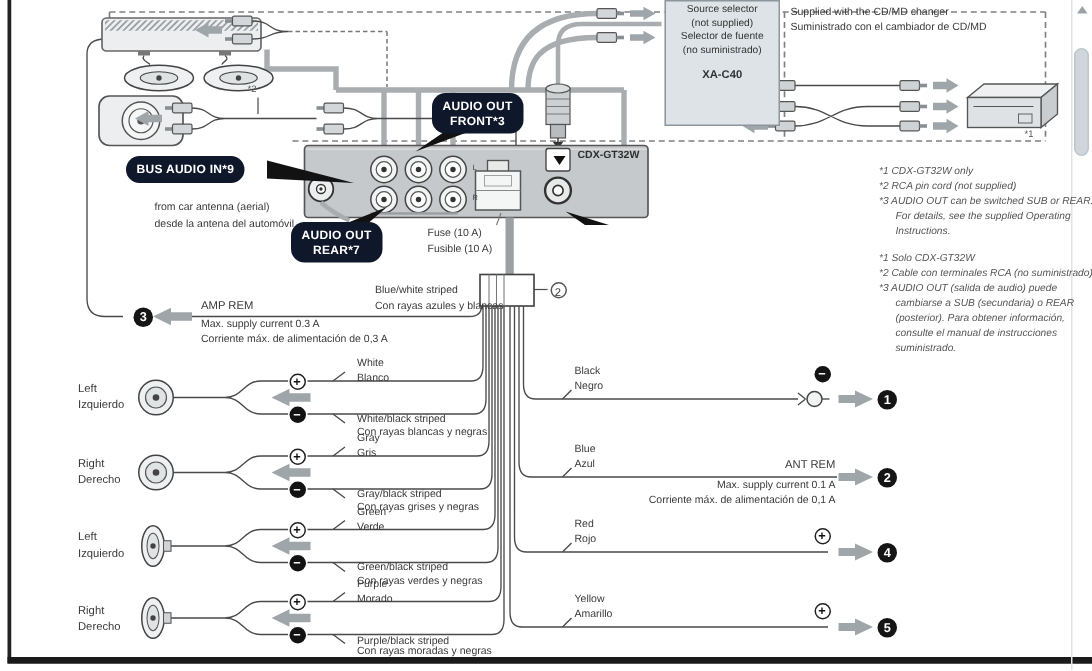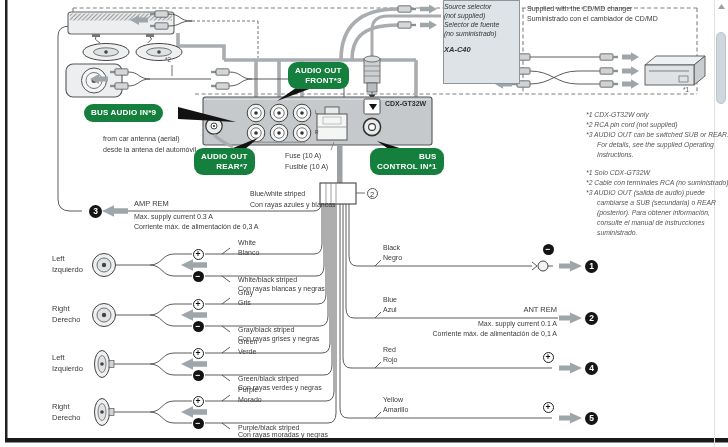--- a/index.html
+++ b/index.html
@@ -4,34 +4,34 @@
 <style>
   html,body{margin:0;padding:0;background:#fff;}
   #frame{position:relative;width:728px;height:447px;background:#fff;overflow:hidden;
          font-family:"Liberation Sans",sans-serif;}
   svg{position:absolute;left:0;top:0;}
   .t{position:absolute;font-size:7px;color:#3a3a3a;line-height:8.5px;white-space:nowrap;}
   .t2{font-size:7.5px;}
   .sm{font-size:6.3px;color:#555;}
   .it{font-style:italic;color:#555;font-size:6.8px;line-height:10px;}
   .rt{text-align:left;margin-left:23px;}
-  .bubble{position:absolute;background:#15803d;color:#fff;border-radius:9px;
-          font-weight:bold;font-size:8px;line-height:9.5px;text-align:right;
+  .bubble{position:absolute;background:#0f172a;color:#fff;border-radius:9px;
+          font-weight:bold;font-size:8px;line-height:9.5px;text-align:center;
           padding:4px 7px;white-space:nowrap;letter-spacing:.2px;}
   .cnum{position:absolute;width:13px;height:13px;border-radius:50%;background:#151515;
         color:#fff;font-size:8.5px;font-weight:bold;text-align:center;line-height:13px;}
   .cnum-o{position:absolute;width:11px;height:11px;border-radius:50%;background:#fff;
         border:1px solid #555;color:#333;font-size:7.5px;text-align:center;line-height:11px;box-sizing:border-box;}
   .sym{position:absolute;width:11px;height:11px;border-radius:50%;text-align:center;
        font-size:8.5px;font-weight:bold;box-sizing:border-box;}
   .sym-p{background:#fff;border:1.3px solid #222;color:#111;line-height:8px;}
   .sym-m{background:#131313;color:#fff;line-height:10.5px;}
   .selbox{position:absolute;left:443px;top:0;width:77px;height:84px;background:#dde3e6;
           border:1px solid #8d969b;box-sizing:border-box;}
-  .selbox div{position:relative;font-size:6.8px;color:#333;line-height:9px;font-style:italic;}
+  .selbox div{position:relative;text-align:center;font-size:6.8px;color:#333;line-height:9px;}
   .bold{font-weight:bold;}
   .scroll-thumb{position:absolute;left:716px;top:32px;width:10px;height:72px;
           background:#cfd7dc;border-radius:5px;border:1px solid #bcc6cc;box-sizing:border-box;}
 </style>
 </head>
 <body>
 
 <div id="frame">
 
 <svg width="728" height="447" viewBox="0 0 728 447">
@@ -317,24 +317,20 @@
 
 <div class="bubble" style="left:84px;top:104px">BUS AUDIO IN*9</div>
 <div class="bubble" style="left:288px;top:62px">
   <div>AUDIO OUT</div>
   <div>FRONT*3</div>
 </div>
 <div class="bubble" style="left:194px;top:148px">
   <div>AUDIO OUT</div>
   <div>REAR*7</div>
 </div>
-<div class="bubble" style="left:370px;top:148px">
-  <div>BUS</div>
-  <div>CONTROL IN*1</div>
-</div>
 
 <div class="t" style="left:103px;top:135px">from car antenna (aerial)</div>
 <div class="t" style="left:103px;top:146px">desde la antena del automóvil</div>
 <div class="t" style="left:285px;top:152px">Fuse (10 A)</div>
 <div class="t" style="left:285px;top:163px">Fusible (10 A)</div>
 
 <div class="t" style="left:250px;top:190px">Blue/white striped</div>
 <div class="t" style="left:250px;top:201px">Con rayas azules y blancas</div>
 <div class="cnum-o" style="left:366.5px;top:187.5px">2</div>
 

